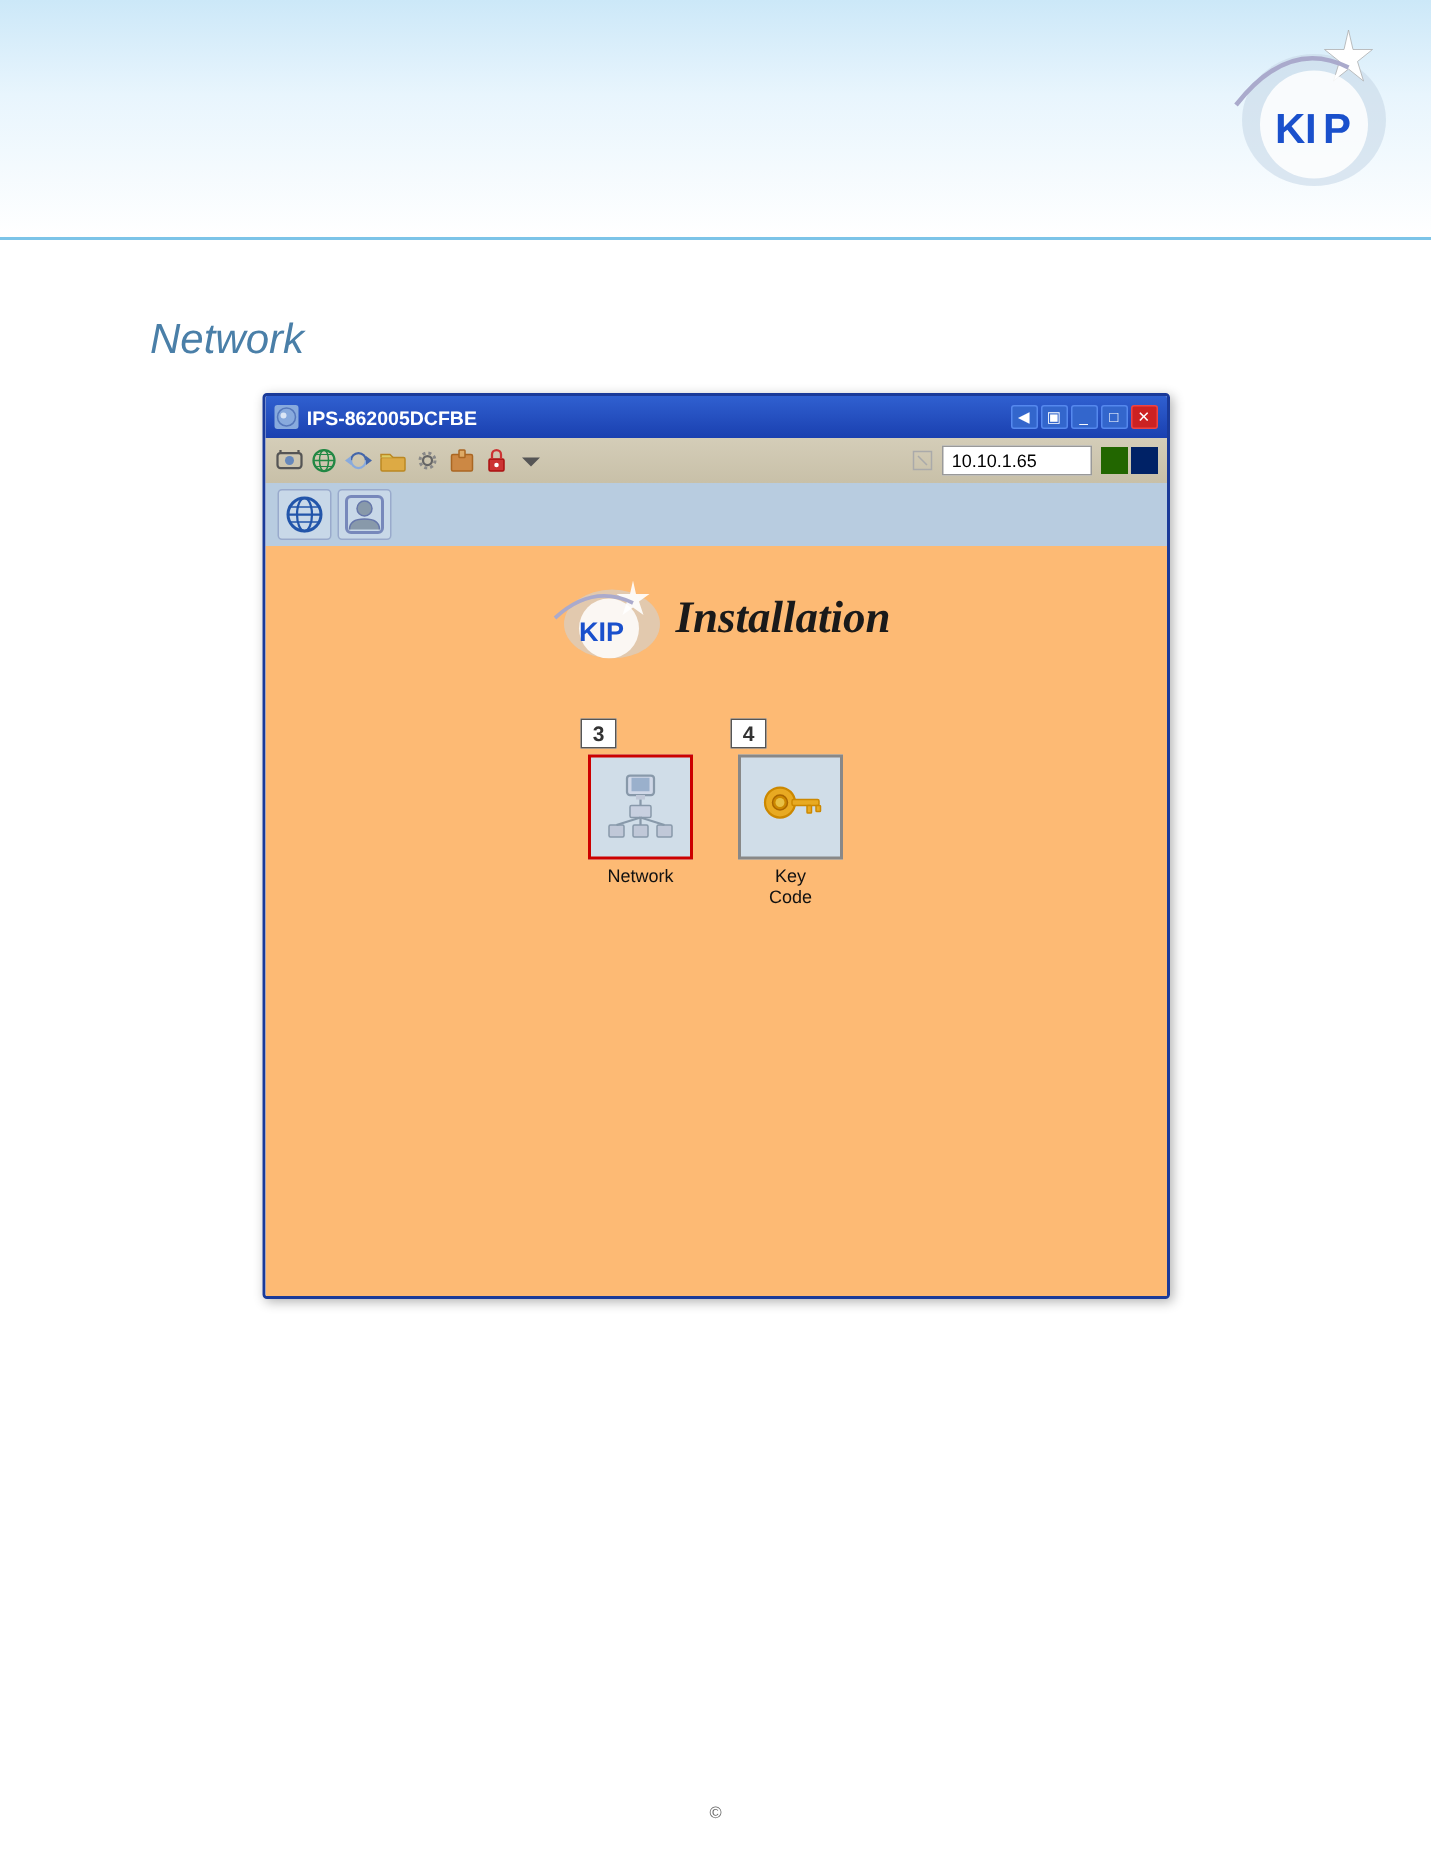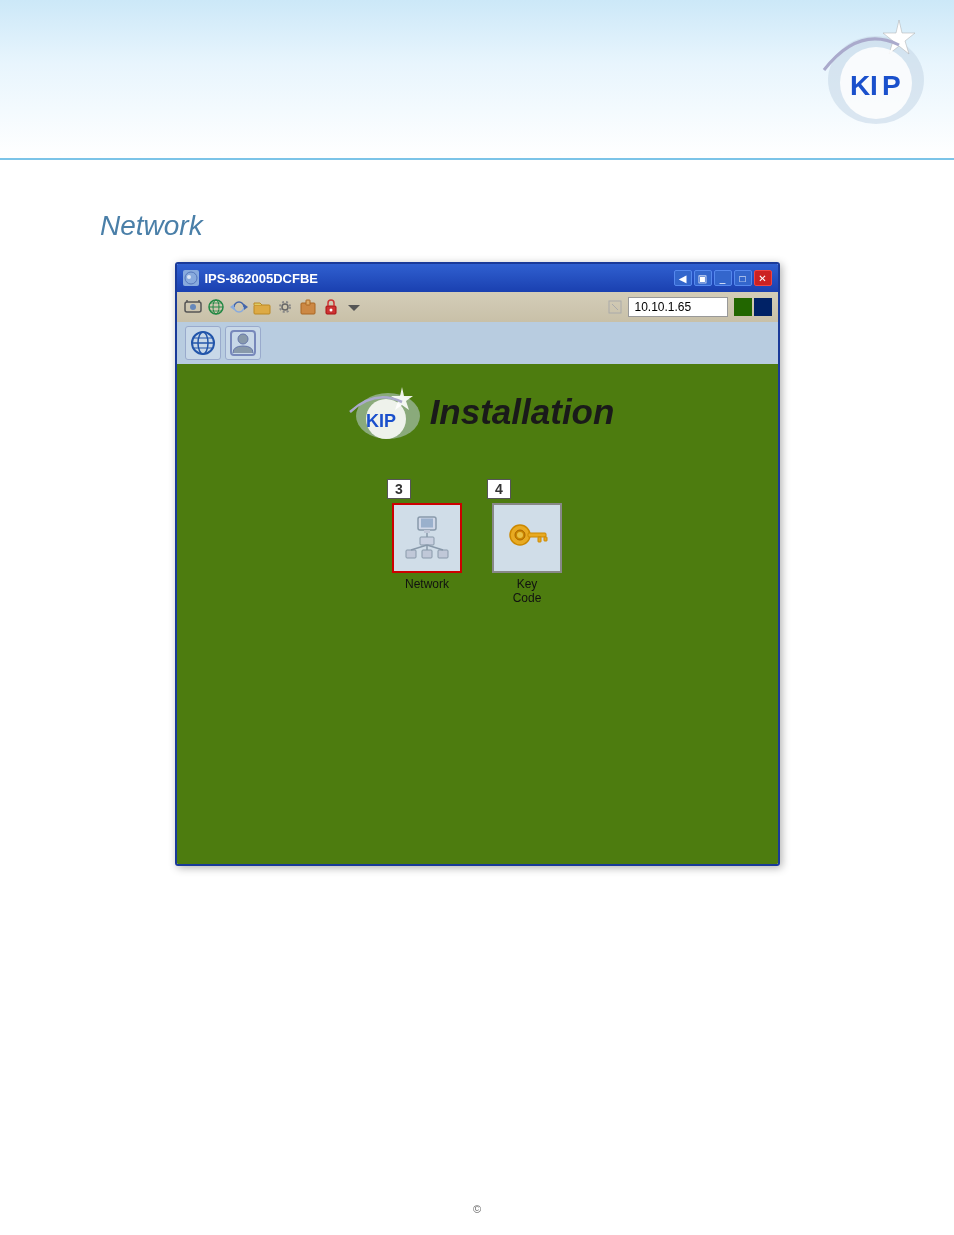--- a/index.html
+++ b/index.html
@@ -176,21 +176,21 @@
       border-radius: 3px;
       display: flex;
       align-items: center;
       justify-content: center;
       cursor: pointer;
       font-size: 20px;
     }
 
     
     .window-body {
-      background: #4d7c0f;
+      background: #fdba74;
       min-height: 500px;
       padding: 20px;
       display: flex;
       flex-direction: column;
       align-items: center;
     }
 
     
     .install-header {
       display: flex;
@@ -198,24 +198,25 @@
       gap: 10px;
       margin-bottom: 40px;
     }
 
     .kip-logo-small {
       width: 80px;
       height: 55px;
     }
 
     .install-title {
-      font-size: 35px;
+      font-size: 30px;
       font-weight: bold;
       font-style: italic;
       color: #1a1a1a;
+      font-family: Liberation Serif, serif;
     }
 
     
     .icons-grid {
       display: flex;
       gap: 20px;
       align-items: flex-start;
     }
 
     .icon-item {

